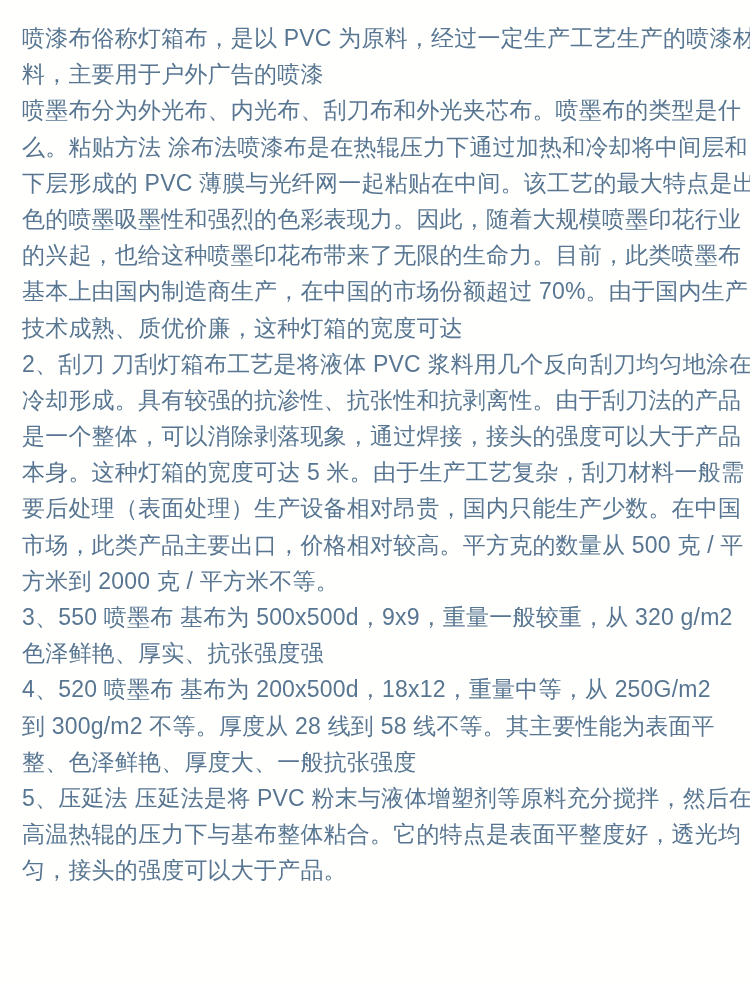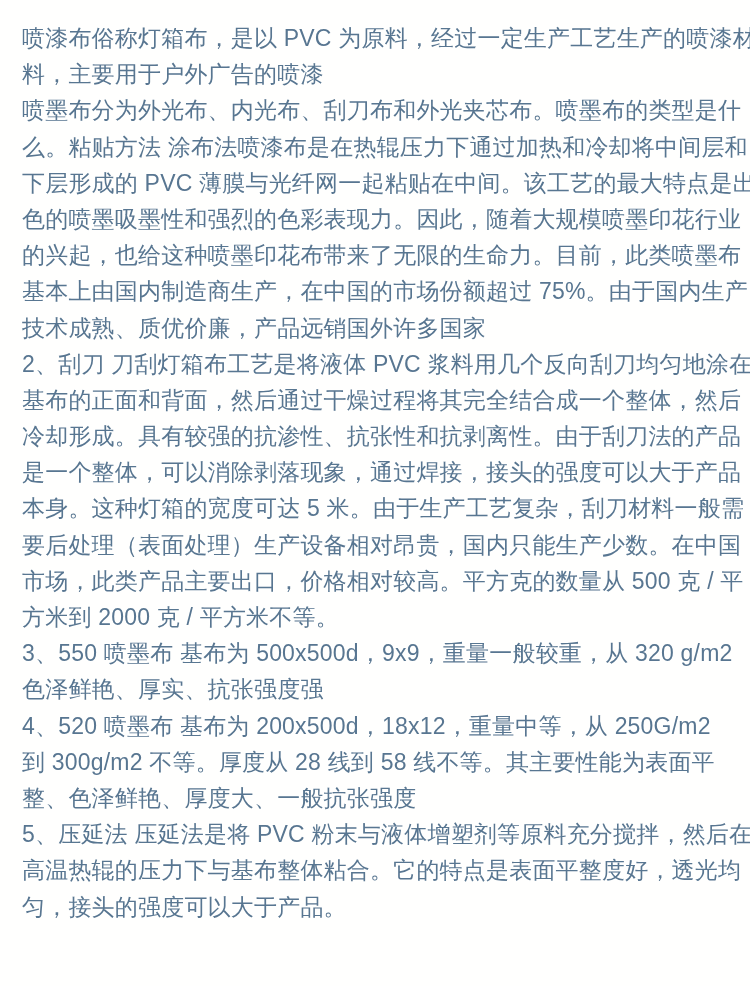--- a/index.html
+++ b/index.html
@@ -43,27 +43,26 @@
     <div class="line">喷漆布俗称灯箱布，是以 PVC 为原料，经过一定生产工艺生产的喷漆材</div>
     <div class="line">料，主要用于户外广告的喷漆</div>
   </div>
 
   <div class="paragraph">
     <div class="line">喷墨布分为外光布、内光布、刮刀布和外光夹芯布。喷墨布的类型是什</div>
     <div class="line">么。粘贴方法 涂布法喷漆布是在热辊压力下通过加热和冷却将中间层和</div>
     <div class="line">下层形成的 PVC 薄膜与光纤网一起粘贴在中间。该工艺的最大特点是出</div>
     <div class="line">色的喷墨吸墨性和强烈的色彩表现力。因此，随着大规模喷墨印花行业</div>
     <div class="line">的兴起，也给这种喷墨印花布带来了无限的生命力。目前，此类喷墨布</div>
-    <div class="line">基本上由国内制造商生产，在中国的市场份额超过 75%。由于国内生产</div>
-    <div class="line">技术成熟、质优价廉，产品远销国外许多国家</div>
+    <div class="line">基本上由国内制造商生产，在中国的市场份额超过 70%。由于国内生产</div>
+    <div class="line">技术成熟、质优价廉，这种灯箱的宽度可达</div>
   </div>
 
   <div class="paragraph">
     <div class="line">2、刮刀 刀刮灯箱布工艺是将液体 PVC 浆料用几个反向刮刀均匀地涂在</div>
-    <div class="line">基布的正面和背面，然后通过干燥过程将其完全结合成一个整体，然后</div>
     <div class="line">冷却形成。具有较强的抗渗性、抗张性和抗剥离性。由于刮刀法的产品</div>
     <div class="line">是一个整体，可以消除剥落现象，通过焊接，接头的强度可以大于产品</div>
     <div class="line">本身。这种灯箱的宽度可达 5 米。由于生产工艺复杂，刮刀材料一般需</div>
     <div class="line">要后处理（表面处理）生产设备相对昂贵，国内只能生产少数。在中国</div>
     <div class="line">市场，此类产品主要出口，价格相对较高。平方克的数量从 500 克 / 平</div>
     <div class="line">方米到 2000 克 / 平方米不等。</div>
   </div>
 
   <div class="paragraph">
     <div class="line">3、550 喷墨布 基布为 500x500d，9x9，重量一般较重，从 320 g/m2</div>

